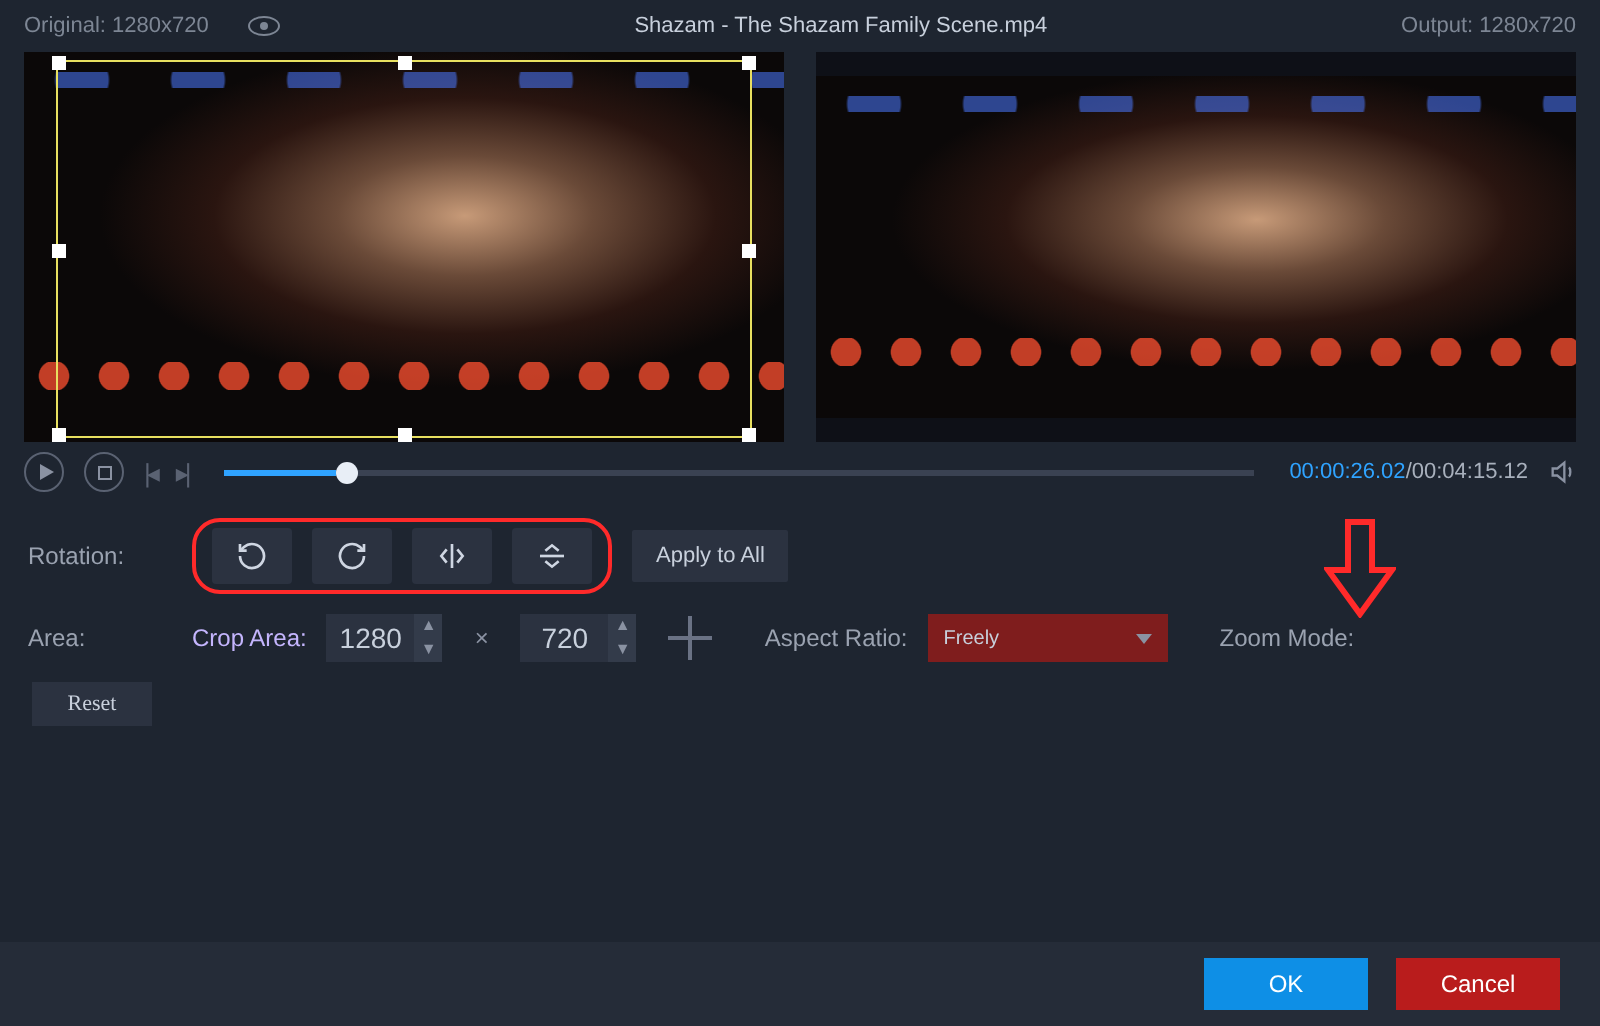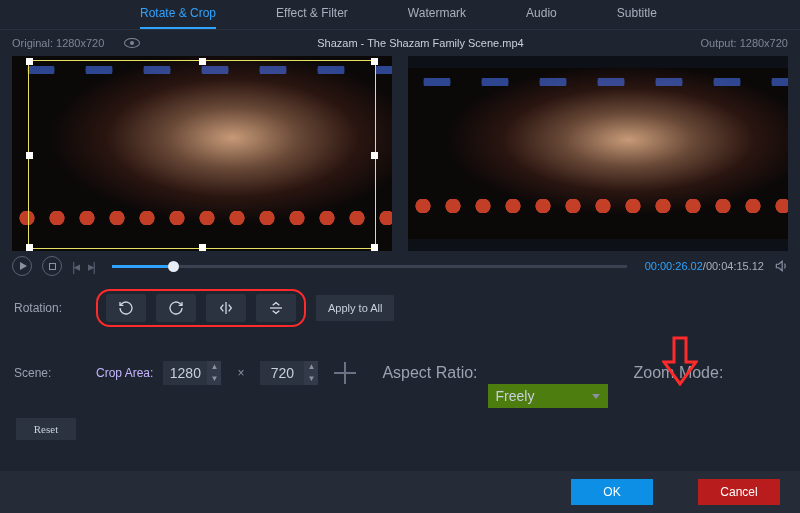--- a/index.html
+++ b/index.html
@@ -57,46 +57,39 @@
   .apply-btn { height:26px; background:#2b3240; color:#c8d0dc; padding: 0 12px; display:flex;align-items:center; cursor:pointer; border-radius:1px; font-size:11px;}
   .spin { display:flex; align-items:center; }
   .spin input { width:44px; height:24px; background:#2b3240; border:none; color:#c8d0dc; text-align:center; font-size:14px;}
   .steppers { display:flex; flex-direction:column; }
   .step { width:14px;height:12px;background:#333b4a;color:#8a92a2;font-size:8px;display:flex;align-items:center;justify-content:center;cursor:pointer; line-height:1;}
   .x { color:#8a92a2; margin:0 6px; }
   .cross { width:22px;height:22px; position:relative; margin-left:6px;}
   .cross::before,.cross::after{content:'';position:absolute;background:#6a7284;}
   .cross::before{left:10px;top:0;width:2px;height:22px;}
   .cross::after{top:10px;left:0;height:2px;width:22px;}
-  .sel-label { font-size:16px; color:#9aa2b0; margin-left: 16px;}
-  .select { height:24px; min-width:120px; background:#4d7c0f; color:#c8d0dc; display:flex; align-items:center; justify-content:space-between; padding:0 8px; cursor:pointer; font-size:14px;margin-top:47px;}
+  .sel-label { font-size:12px; color:#9aa2b0; margin-left: 16px;}
+  .select { height:24px; min-width:120px; background:#7f1d1d; color:#c8d0dc; display:flex; align-items:center; justify-content:space-between; padding:0 8px; cursor:pointer; font-size:10px;}
   .chev { width:0;height:0;border-left:4px solid transparent;border-right:4px solid transparent;border-top:5px solid #8a92a2;}
   .reset-btn { width:60px; height:22px; background:#2b3240; color:#c8d0dc; display:flex;align-items:center;justify-content:center;cursor:pointer;font-size:11px; margin-left:2px;font-family:Liberation Serif, serif;}
   .arrow-ann { position:absolute; right:102px; bottom:62px; }
 
   
   .footer { margin-top:auto; height:42px; background:#252c38; display:flex; justify-content:flex-end; align-items:center; gap:14px; padding-right:20px;}
-  .btn { width:82px; height:26px; display:flex;align-items:center;justify-content:center; font-size:12px; cursor:pointer;margin-left:31px;}
+  .btn { width:82px; height:26px; display:flex;align-items:center;justify-content:center; font-size:12px; cursor:pointer;}
   .btn-primary { background:#0e8fe6; color:#fff;}
   .btn-secondary { background:#b91c1c; color:#fff;}
 
   svg { display:block; }
 </style>
 </head>
 <body>
 
 <div class="app">
 
-  <div class="tab-row">
-    <div class="tab active">Rotate &amp; Crop</div>
-    <div class="tab">Effect &amp; Filter</div>
-    <div class="tab">Watermark</div>
-    <div class="tab">Audio</div>
-    <div class="tab">Subtitle</div>
-  </div>
 
   <div class="info-bar">
     <div class="info-left">
       <span>Original: 1280x720</span>
       <span class="eye"></span>
     </div>
     <span class="title">Shazam - The Shazam Family Scene.mp4</span>
     <span>Output: 1280x720</span>
   </div>
 
@@ -171,21 +164,21 @@
               <path d="M3 12h18"></path>
               <path d="M7 8l5-4 5 4"></path>
               <path d="M7 16l5 4 5-4"></path>
             </svg>
         </div>
       </div>
       <div class="apply-btn">Apply to All</div>
     </div>
 
     <div class="row">
-      <span class="label">Scene:</span>
+      <span class="label">Area:</span>
       <span style="font-size:12px;color:#c4b5fd;">Crop Area:</span>
       <div class="spin">
         <input readonly="" value="1280" style="">
         <div class="steppers">
           <div class="step">▲</div>
           <div class="step">▼</div>
         </div>
       </div>
       <span class="x">×</span>
       <div class="spin">

